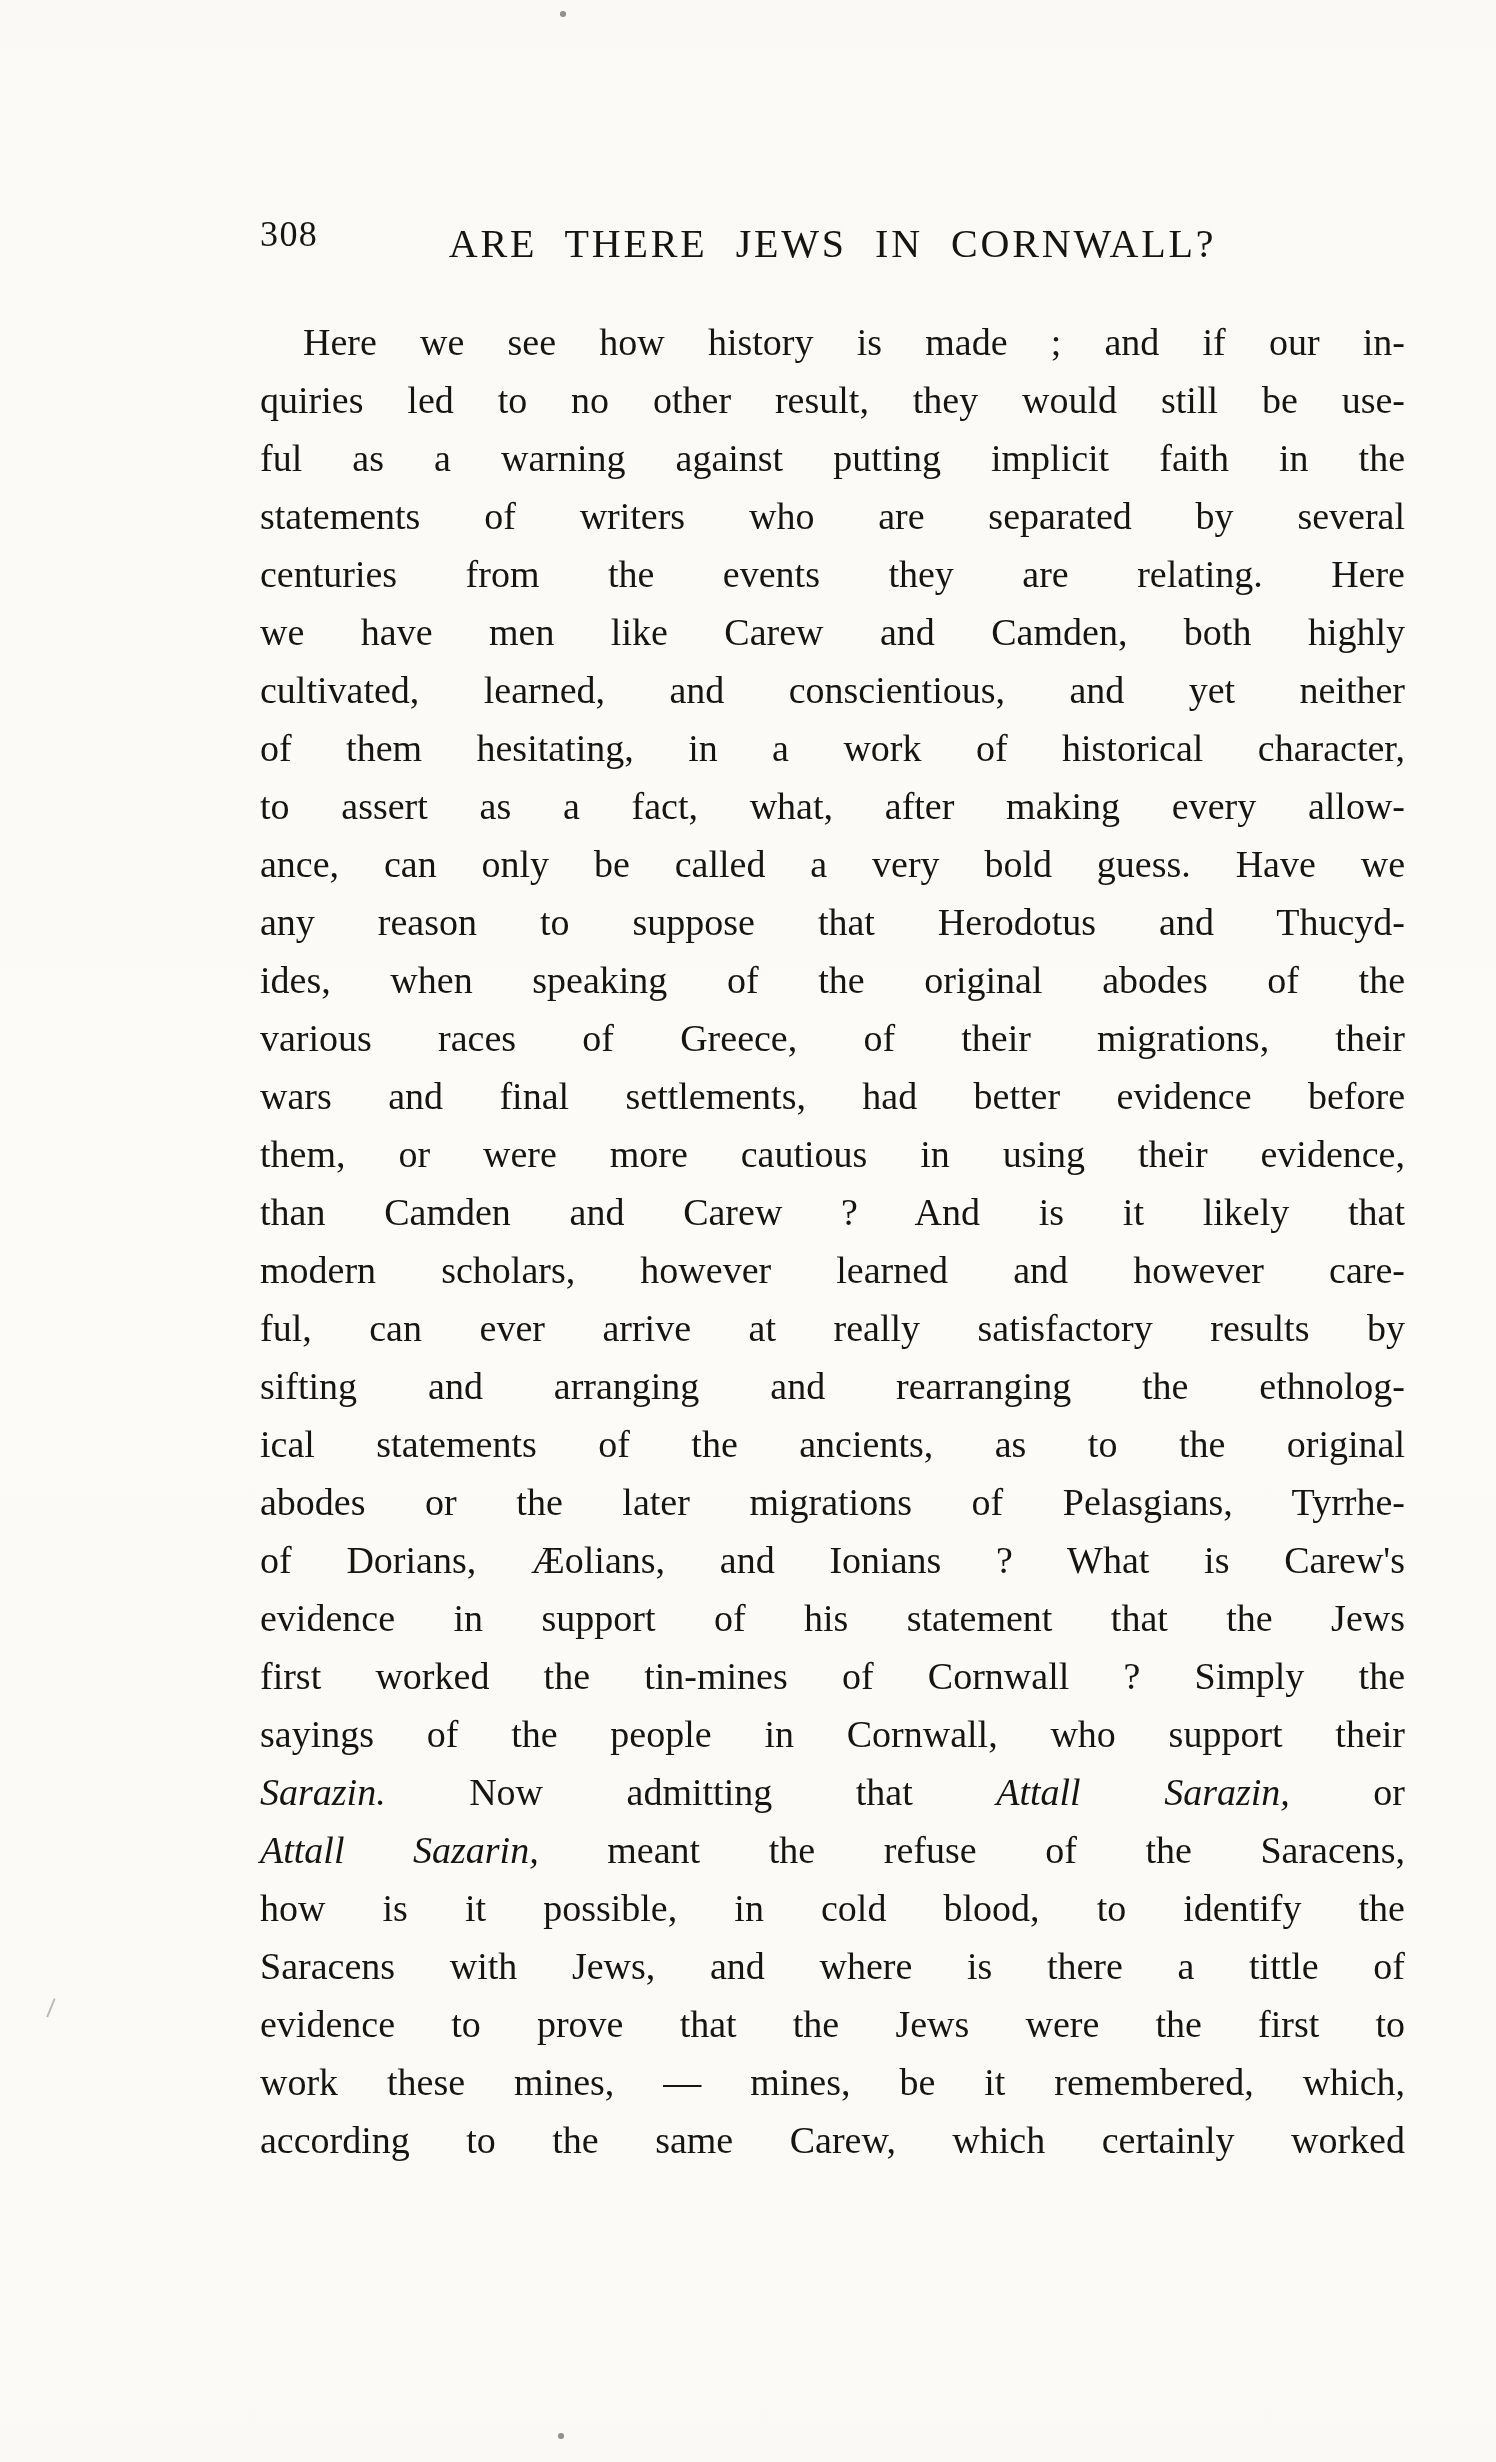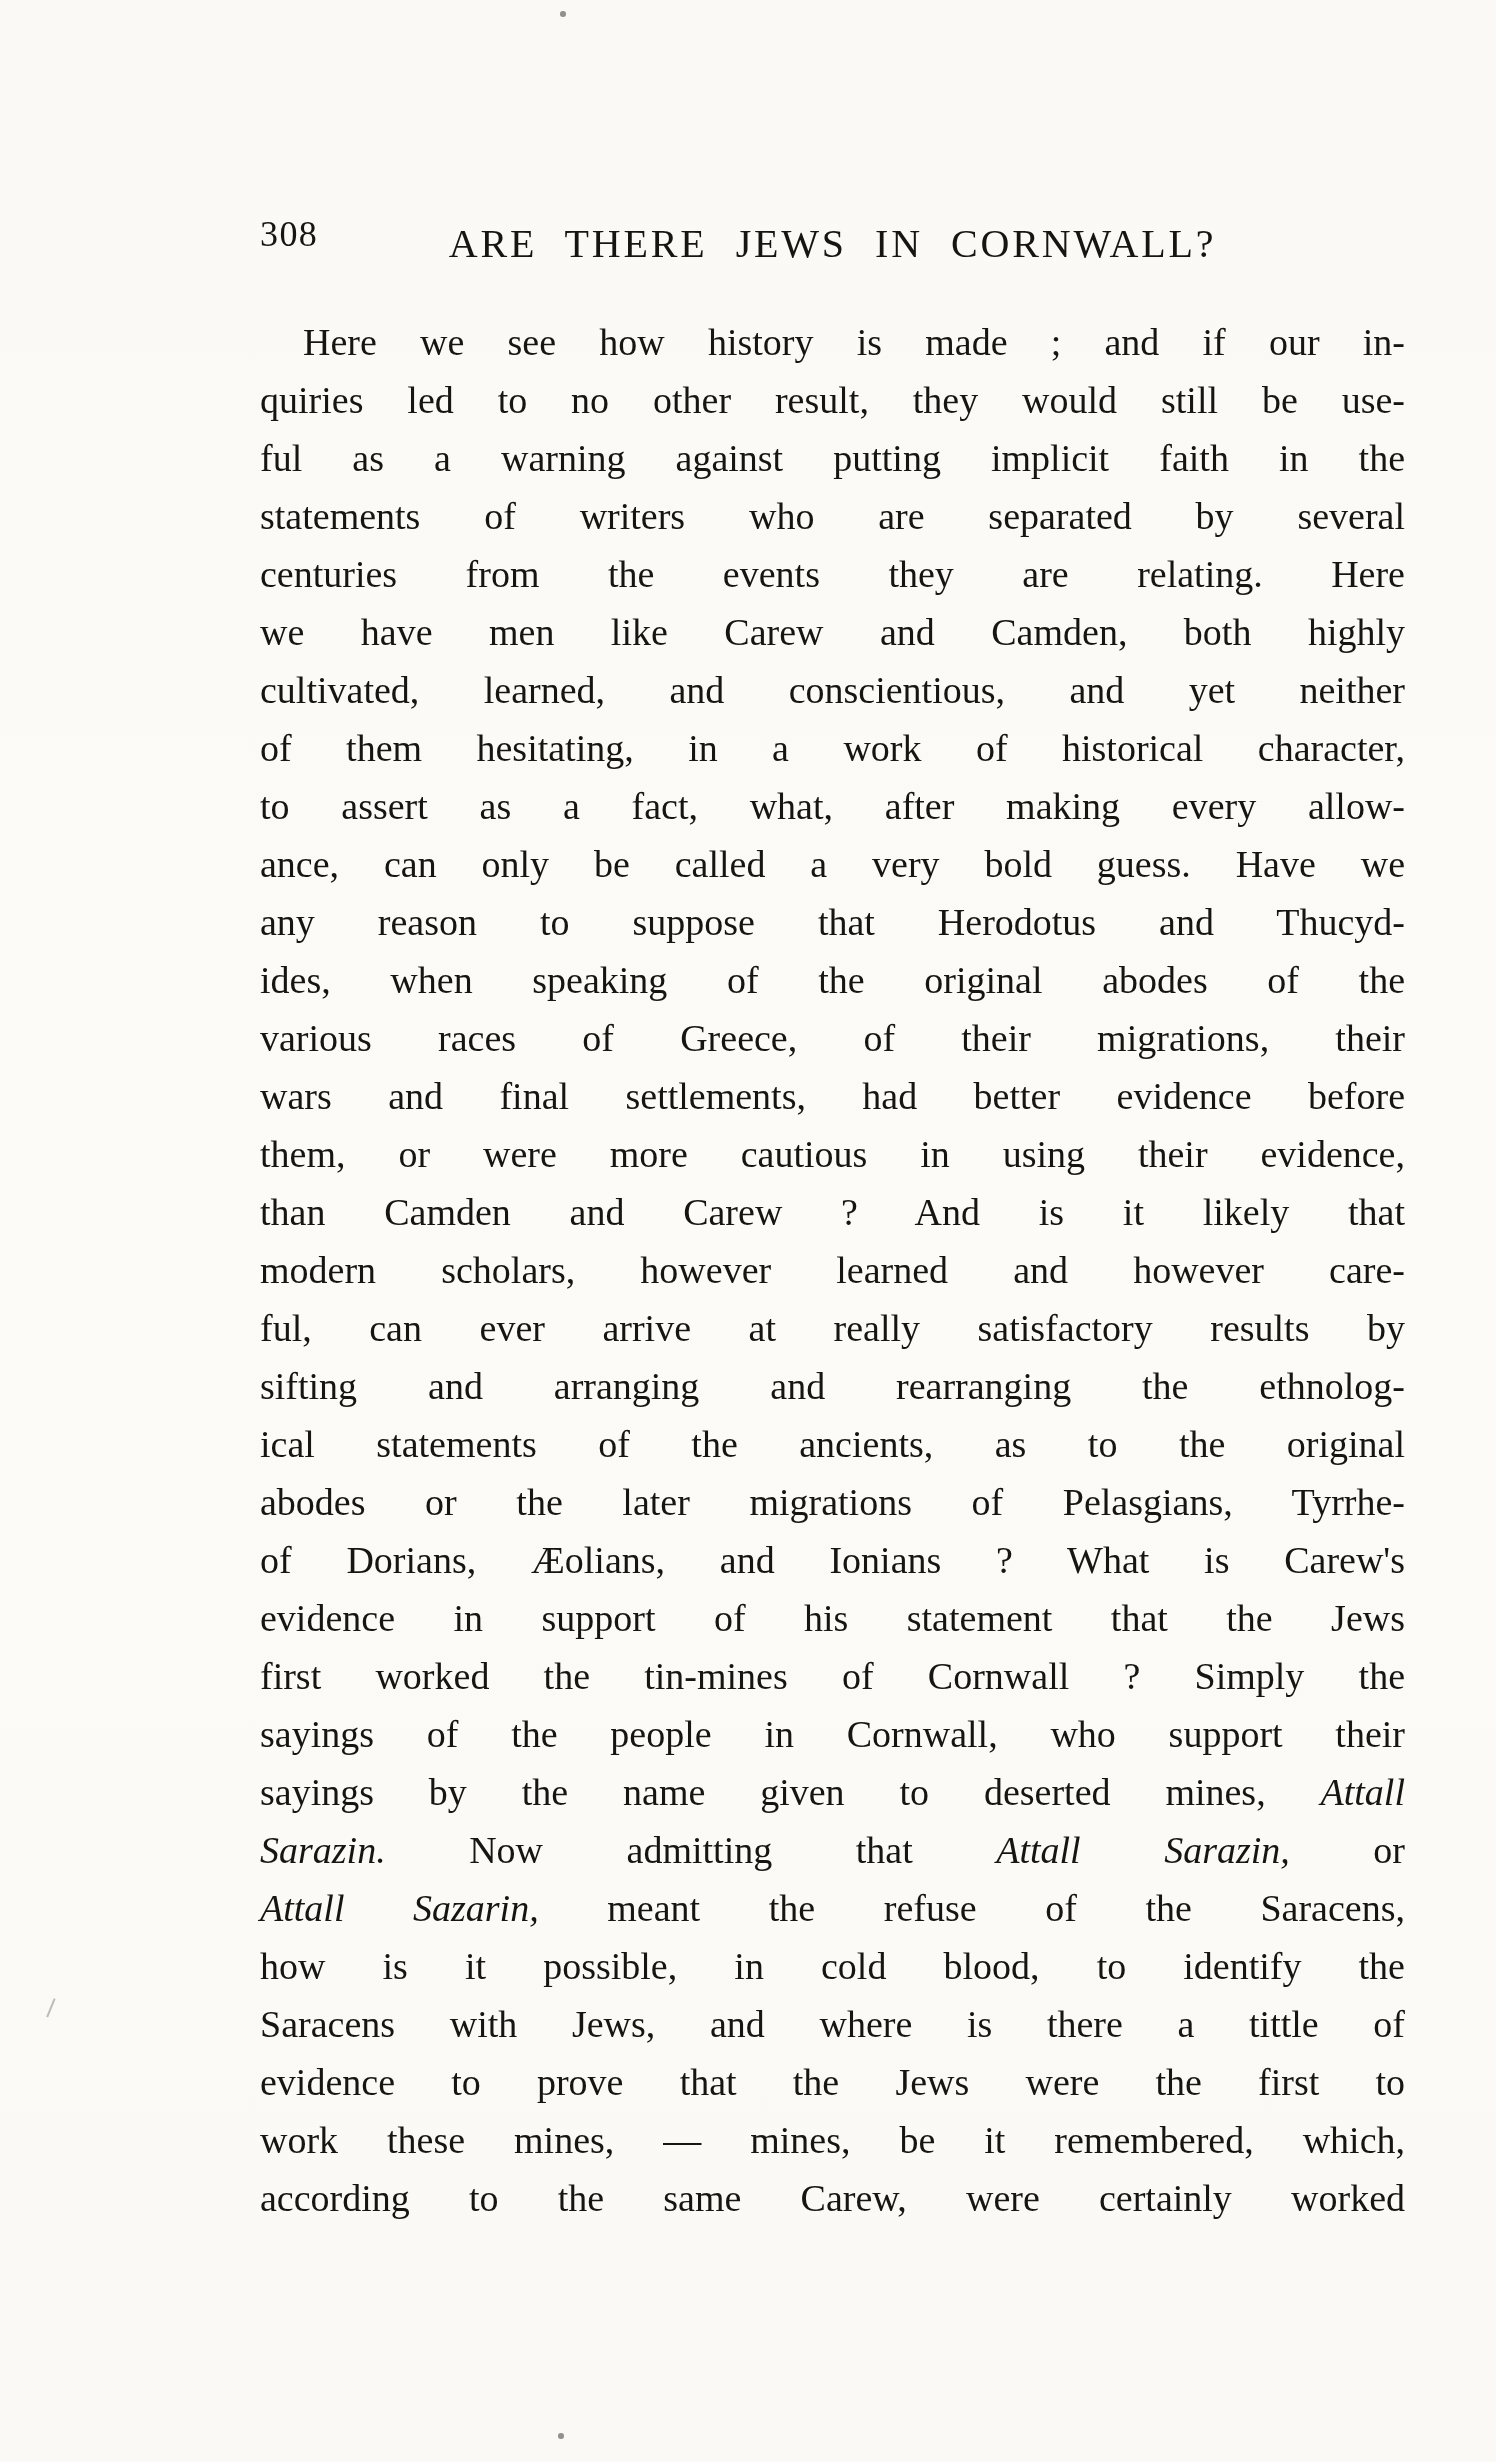--- a/index.html
+++ b/index.html
@@ -102,27 +102,26 @@
       <div class="line"><span>than Camden and Carew ?  And is it likely that</span></div>
       <div class="line"><span>modern scholars, however learned and however care-</span></div>
       <div class="line"><span>ful, can ever arrive at really satisfactory results by</span></div>
       <div class="line"><span>sifting and arranging and rearranging the ethnolog-</span></div>
       <div class="line"><span>ical statements of the ancients, as to the original</span></div>
       <div class="line"><span>abodes or the later migrations of Pelasgians, Tyrrhe-</span></div>
       <div class="line"><span>of Dorians, Æolians, and Ionians ?  What is Carew's</span></div>
       <div class="line"><span>evidence in support of his statement that the Jews</span></div>
       <div class="line"><span>first worked the tin-mines of Cornwall ?  Simply the</span></div>
       <div class="line"><span>sayings of the people in Cornwall, who support their</span></div>
-      <div class="line"><span>sayings by the name given to deserted mines, </span><span class="it">Attall</span></div>
       <div class="line"><span class="it">Sarazin.</span><span>  Now admitting that </span><span class="it">Attall Sarazin,</span><span> or</span></div>
       <div class="line"><span class="it">Attall Sazarin,</span><span> meant the refuse of the Saracens,</span></div>
       <div class="line"><span>how is it possible, in cold blood, to identify the</span></div>
       <div class="line"><span>Saracens with Jews, and where is there a tittle of</span></div>
       <div class="line"><span>evidence to prove that the Jews were the first to</span></div>
       <div class="line"><span>work these mines, — mines, be it remembered, which,</span></div>
-      <div class="line"><span>according to the same Carew, were certainly worked</span></div>
+      <div class="line"><span>according to the same Carew, which certainly worked</span></div>
     </div>
 
   <span class="artifact-slash" style="left:50px; top:1998px;"></span>
   <span class="artifact-dot" style="left:558px; top:2433px;"></span>
 
 </div>
 
 
 </body></html>

